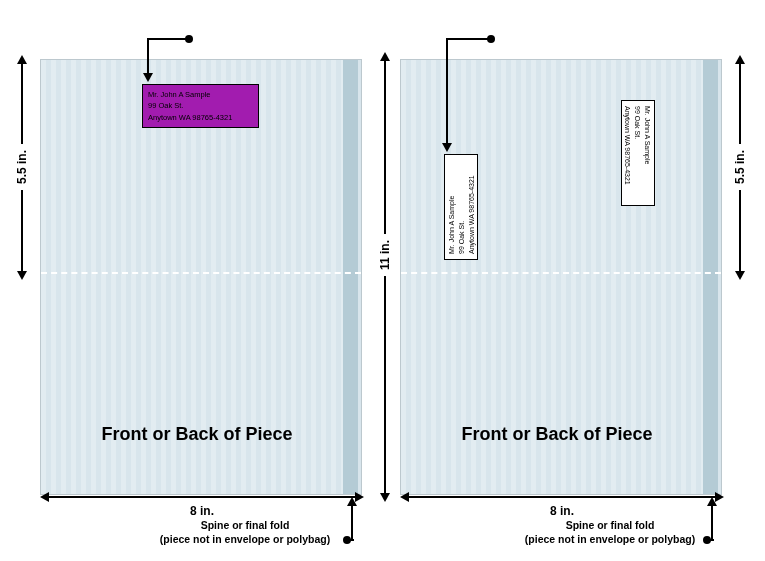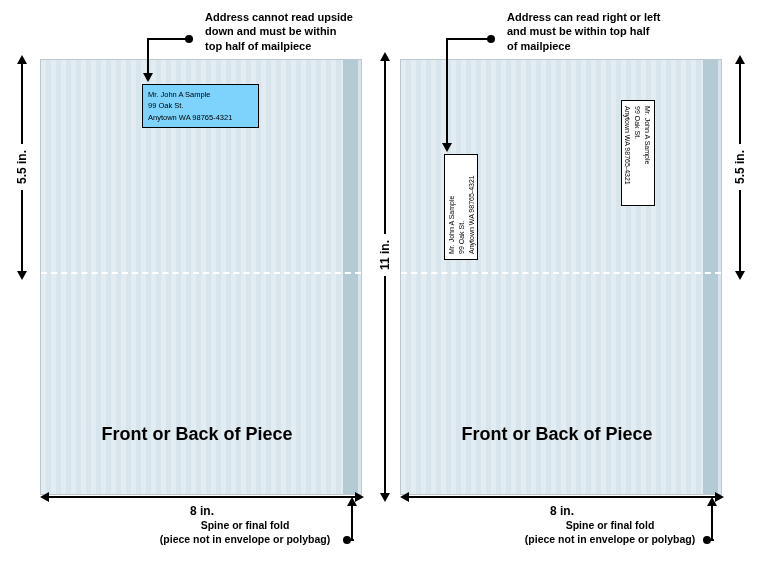--- a/index.html
+++ b/index.html
@@ -12,21 +12,21 @@
             var(--piece-fill,#e2ecf1) 0px, var(--piece-fill,#e2ecf1) 5px,
             var(--piece-stripe,#d8e5ec) 5px, var(--piece-stripe,#d8e5ec) 10px);}
   .spine{position:absolute;top:0;bottom:0;right:3px;width:15px;background:var(--spine,#b4cbd5);}
   .fold{position:absolute;left:0;right:0;top:212px;border-top:2px dashed #fff;}
   .piece-label{position:absolute;left:0;right:8px;top:364px;text-align:center;
                font-weight:bold;font-size:18px;}
 
   .note{position:absolute;font-weight:bold;font-size:11px;line-height:1.3;white-space:pre-line;}
   .spine-note{font-size:10.5px;text-align:center;}
 
-  .addr{position:absolute;background:#7dd3fc;border:1px solid #000;box-sizing:border-box;
+  .addr{position:absolute;background:#a21caf;border:1px solid #000;box-sizing:border-box;
         font-size:7.5px;line-height:1.5;padding:4px 5px;white-space:pre-line;}
 
   .vline{position:absolute;width:2px;background:#000;}
   .hline{position:absolute;height:2px;background:#000;}
   .dot{position:absolute;width:8px;height:8px;border-radius:50%;background:#000;}
   .tri{position:absolute;width:0;height:0;}
   .tri-up{border-left:5px solid transparent;border-right:5px solid transparent;border-bottom:9px solid #000;}
   .tri-down{border-left:5px solid transparent;border-right:5px solid transparent;border-top:9px solid #000;}
   .tri-left{border-top:5px solid transparent;border-bottom:5px solid transparent;border-right:9px solid #000;}
   .tri-right{border-top:5px solid transparent;border-bottom:5px solid transparent;border-left:9px solid #000;}
@@ -51,23 +51,20 @@
   <div class="piece" style="left:40px;">
     <div class="spine"></div>
     <div class="fold"></div>
     <div class="piece-label">Front or Back of Piece</div>
   </div>
 
   <div class="addr" style="left:142px;top:84px;width:117px;">Mr. John A Sample
 99 Oak St.
 Anytown WA 98765-4321</div>
 
-  <div class="note" style="left:205px;top:10px;width:180px;">Address cannot read upside
-down and must be within
-top half of mailpiece</div>
   <div class="dot" style="left:185px;top:35px;"></div>
   <div class="hline" style="left:147px;top:38px;width:42px;"></div>
   <div class="vline" style="left:147px;top:38px;height:36px;"></div>
   <div class="tri tri-down" style="left:143px;top:73px;"></div>
 
   <div class="vline" style="left:21px;top:63px;height:209px;"></div>
   <div class="tri tri-up" style="left:17px;top:55px;"></div>
   <div class="tri tri-down" style="left:17px;top:271px;"></div>
   <div class="dim-label v" style="left:22px;top:167px;">5.5 in.</div>
 
@@ -98,23 +95,20 @@
     <div class="rot-inner rot-ccw">Mr. John A Sample
 99 Oak St.
 Anytown WA 98765-4321</div>
   </div>
   <div class="rot-box" style="left:621px;top:100px;width:34px;height:106px;">
     <div class="rot-inner rot-cw">Mr. John A Sample
 99 Oak St.
 Anytown WA 98765-4321</div>
   </div>
 
-  <div class="note" style="left:507px;top:10px;width:185px;">Address can read right or left
-and must be within top half
-of mailpiece</div>
   <div class="dot" style="left:487px;top:35px;"></div>
   <div class="hline" style="left:446px;top:38px;width:43px;"></div>
   <div class="vline" style="left:446px;top:38px;height:106px;"></div>
   <div class="tri tri-down" style="left:442px;top:143px;"></div>
 
   <div class="vline" style="left:739px;top:63px;height:209px;"></div>
   <div class="tri tri-up" style="left:735px;top:55px;"></div>
   <div class="tri tri-down" style="left:735px;top:271px;"></div>
   <div class="dim-label v" style="left:740px;top:167px;">5.5 in.</div>
 

